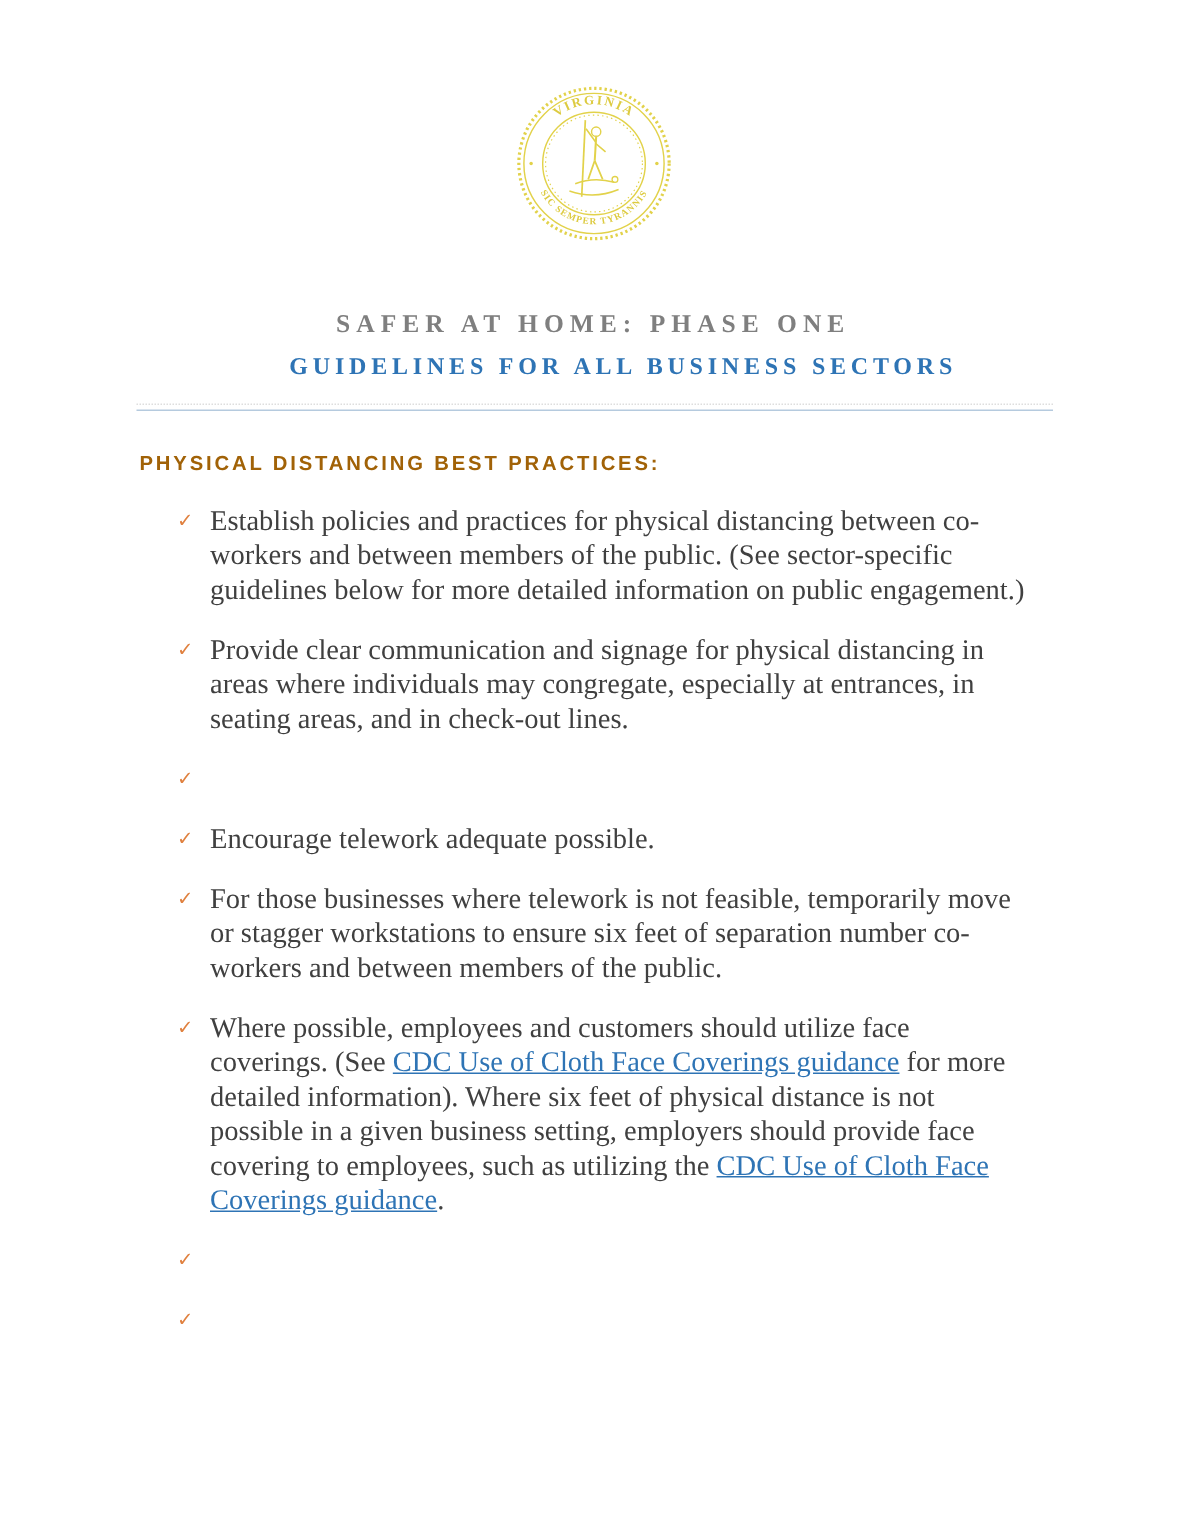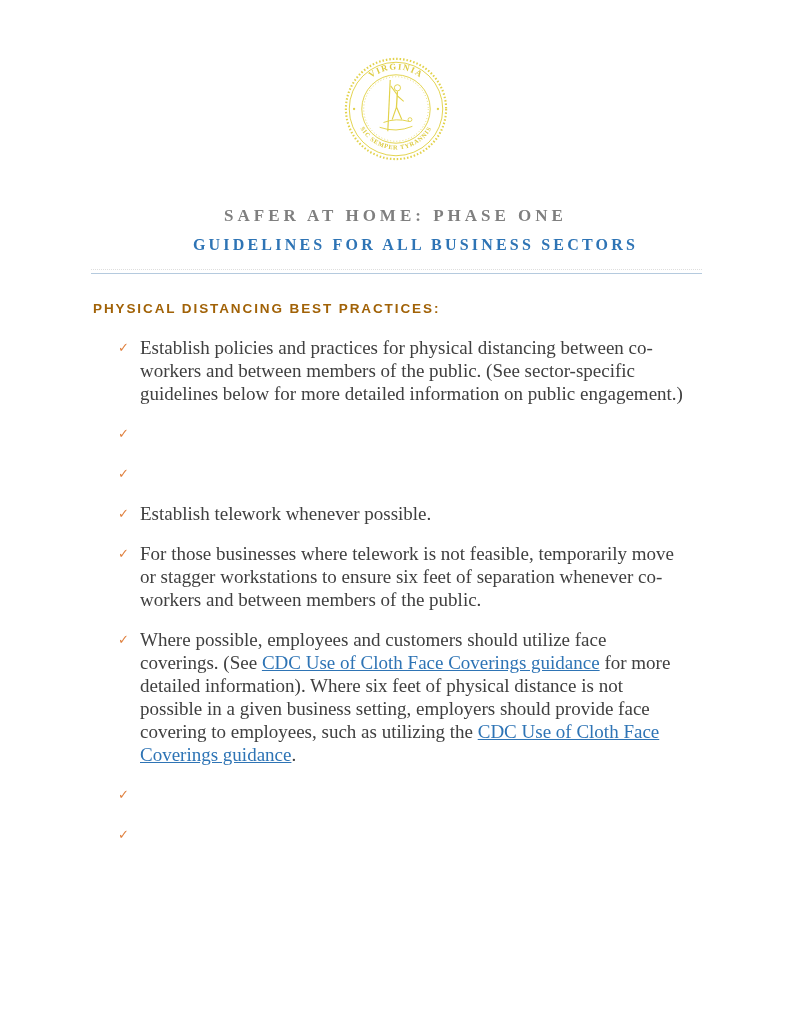--- a/index.html
+++ b/index.html
@@ -136,31 +136,32 @@
 
   <div class="section-heading">PHYSICAL DISTANCING BEST PRACTICES:</div>
 
   <ul class="bullet-list">
       <li class="bullet">
         <span class="check">✓</span>
         <span class="btext">Establish policies and practices for physical distancing between co-workers and between members of the public. (See sector-specific guidelines below for more detailed information on public engagement.)</span>
       </li>
       <li class="bullet">
         <span class="check">✓</span>
+        <span class="btext">Provide clear communication and signage for physical distancing in areas where individuals may congregate, especially at entrances, in seating areas, and in check-out lines.</span>
       </li>
       <li class="bullet">
         <span class="check">✓</span>
       </li>
       <li class="bullet">
         <span class="check">✓</span>
-        <span class="btext">Establish telework whenever possible.</span>
+        <span class="btext">Encourage telework adequate possible.</span>
       </li>
       <li class="bullet">
         <span class="check">✓</span>
-        <span class="btext">For those businesses where telework is not feasible, temporarily move or stagger workstations to ensure six feet of separation whenever co-workers and between members of the public.</span>
+        <span class="btext">For those businesses where telework is not feasible, temporarily move or stagger workstations to ensure six feet of separation number co-workers and between members of the public.</span>
       </li>
       <li class="bullet">
         <span class="check">✓</span>
         <span class="btext">Where possible, employees and customers should utilize face coverings. (See <a class="doclink" href="#">CDC Use of Cloth Face Coverings guidance</a> for more detailed information). Where six feet of physical distance is not possible in a given business setting, employers should provide face covering to employees, such as utilizing the <a class="doclink" href="#">CDC Use of Cloth Face Coverings guidance</a>.</span>
       </li>
       <li class="bullet">
         <span class="check">✓</span>
       </li>
       <li class="bullet">
         <span class="check">✓</span>

